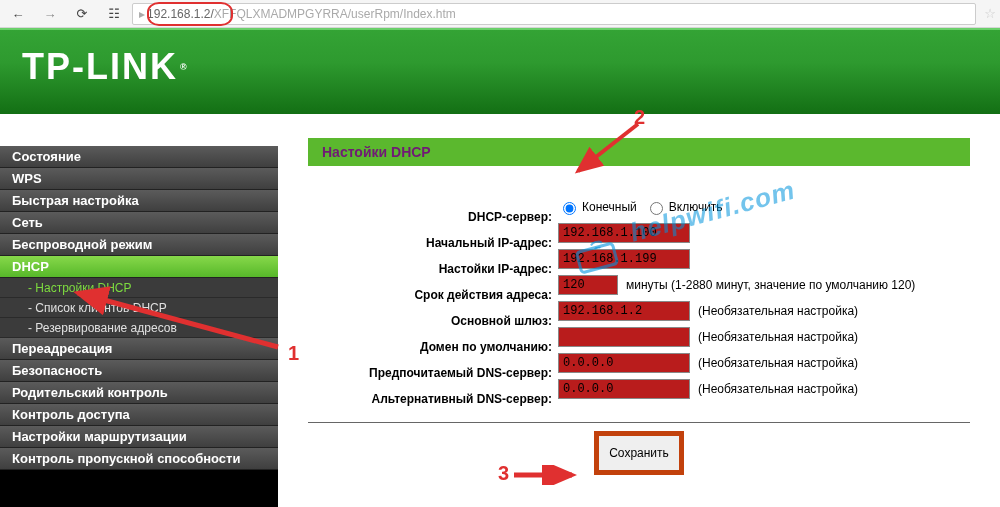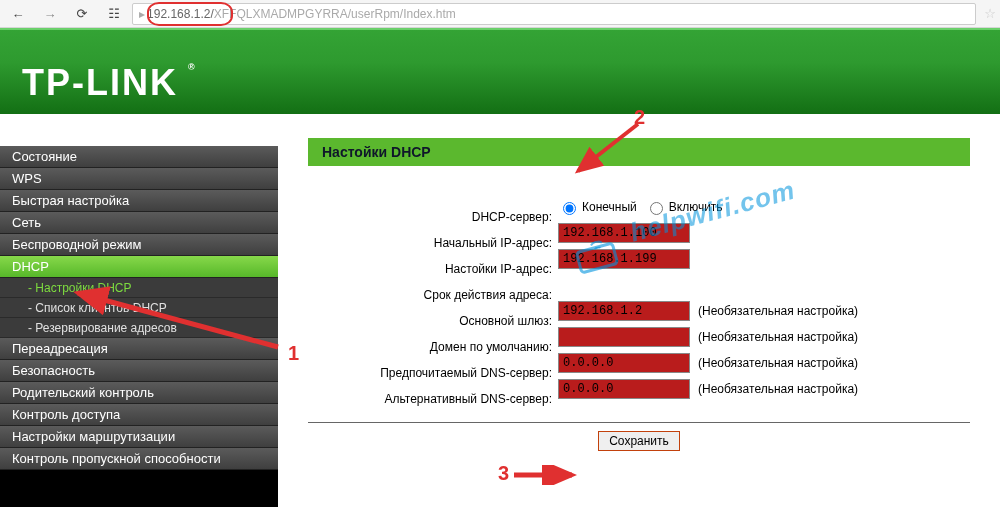--- a/index.html
+++ b/index.html
@@ -10,43 +10,43 @@
   .nav-btn { width:28px; height:22px; display:flex; align-items:center; justify-content:center; color:#888; font-size:13px; border-radius:2px; cursor:default; }
   .nav-btn.enabled { color:#444; cursor:pointer; }
   .addr-wrap { flex:1; height:22px; background:#fff; border:1px solid #ccc; border-radius:2px; display:flex; align-items:center; padding:0 6px; font-size:12px; color:#aaa; position:relative; }
   .addr-mark { position:absolute; left:14px; top:-2px; width:86px; height:24px; border:2px solid #e03030; border-radius:12px/10px; pointer-events:none; }
   .addr-ip { color:#666; }
   .star { color:#ccc; font-size:13px; margin-left:4px; }
 
   
   .header { background:linear-gradient(#34a435,#2e9a2f 40%,#136f14); height:86px; position:relative; }
   .header::before { content:""; position:absolute; left:0; right:0; top:0; height:2px; background:#6ad06a; }
-  .logo { position:absolute; left:22px; top:34px; font-family:"Arial Black",Arial,sans-serif; font-weight:900; color:#fff; font-size:36px; letter-spacing:2px; display:flex; align-items:flex-start; gap:10px; }
+  .logo { position:absolute; left:22px; top:18px; font-family:"Arial Black",Arial,sans-serif; font-weight:900; color:#fff; font-size:36px; letter-spacing:2px; display:flex; align-items:center; gap:2px; }
   .logo .rr { font-size:9px; vertical-align:top; }
 
   
   .main { display:flex; height:calc(507px - 28px - 86px); }
   .sidebar { width:278px; background:#000; }
   .side-gap { height:32px; background:#fff; }
-  .menu-item { background:linear-gradient(#5b5b5b,#3f3f3f); color:#fff; font-size:13px; font-weight:normal; padding:4px 12px; height:22px; display:flex; align-items:center; border-bottom:1px solid #222; cursor:pointer; }
+  .menu-item { background:linear-gradient(#5b5b5b,#3f3f3f); color:#fff; font-size:13px; font-weight:bold; padding:4px 12px; height:22px; display:flex; align-items:center; border-bottom:1px solid #222; cursor:pointer; }
   .menu-item.sel { background:linear-gradient(#87d84a,#57b82a); }
   .menu-sub { background:#3b3b3b; color:#e0e0e0; font-size:12px; padding:3px 12px 3px 28px; height:20px; display:flex; align-items:center; border-bottom:1px solid #2a2a2a; cursor:pointer; }
   .menu-sub.sel { color:#7ddb3f; }
 
   .content { flex:1; background:#fff; padding:24px 30px 0 30px; position:relative; }
-  .panel-title { background:#5bb82e; color:#0f172a; font-weight:bold; font-size:14px; height:28px; display:flex; align-items:center; padding-left:14px; margin-bottom:28px; }
+  .panel-title { background:#5bb82e; color:#701a75; font-weight:bold; font-size:14px; height:28px; display:flex; align-items:center; padding-left:14px; margin-bottom:28px; }
   .row { display:flex; align-items:center; height:26px; font-size:12px; }
-  .row .label { width:250px; text-align:right; padding-right:6px; font-weight:normal; color:#000;margin-top:20px; }
+  .row .label { width:250px; text-align:right; padding-right:6px; font-weight:bold; color:#000;margin-top:20px; }
   .row .field { display:flex; align-items:center; gap:8px; }
   .txt { width:132px; height:20px; border:1px solid #888; font-size:12px; padding:2px 4px; font-family:Liberation Mono, monospace; background:#b91c1c; }
   .txt.short { width:60px; }
   .hint { color:#000; font-size:12px; }
   .hr { margin:20px 0 8px 0; border:none; border-top:1px solid #666; }
   .save-row { text-align:center; padding-top:0; }
-  .save-btn { font-size:12px; padding:2px 10px; font-family:Arial; background:#efefef; border:1px solid #c2410c; cursor:pointer; }
+  .save-btn { font-size:12px; padding:10px 10px; font-family:Arial; background:#efefef; border:5px solid #c2410c; cursor:pointer; }
   .radio-opt { display:flex; align-items:center; gap:3px; font-size:12px; }
 
   
   .anno { position:absolute; font-weight:bold; color:#e03030; font-size:20px; pointer-events:none; }
   .arrow { position:absolute; pointer-events:none; }
   .watermark { position:absolute; font-size:26px; font-weight:bold; color:rgba(0,147,221,.55); left:350px; top:82px; transform:rotate(-15deg); font-style:italic; letter-spacing:1px; pointer-events:none; }
   .wm-icon { position:absolute; left:299px; top:132px; width:40px; height:24px; border:3px solid rgba(0,147,221,.6); border-radius:5px; transform:rotate(-15deg); pointer-events:none; }
   .wm-icon::before,.wm-icon::after { content:""; position:absolute; border-radius:50%; border:2px solid rgba(0,147,221,.6); border-bottom-color:transparent; border-left-color:transparent; border-right-color:transparent; }
   .wm-icon::before { width:14px; height:14px; left:11px; top:-8px; }
   .wm-icon::after { width:6px; height:6px; left:15px; top:-2px; }
@@ -118,20 +118,24 @@
         </div>
     </div>
     <div class="row">
       <div class="label">Настойки IP-адрес:</div>
       <div class="field">
           <input class="txt" value="192.168.1.199" style="">
         </div>
     </div>
     <div class="row">
       <div class="label">Срок действия адреса:</div>
+      <div class="field">
+          <input class="txt short" value="120" style="">
+          <span class="hint">минуты (1-2880 минут, значение по умолчанию 120)</span>
+        </div>
     </div>
     <div class="row">
       <div class="label">Основной шлюз:</div>
       <div class="field">
           <input class="txt" value="192.168.1.2" style="">
           <span class="hint">(Необязательная настройка)</span>
         </div>
     </div>
     <div class="row">
       <div class="label">Домен по умолчанию:</div>

